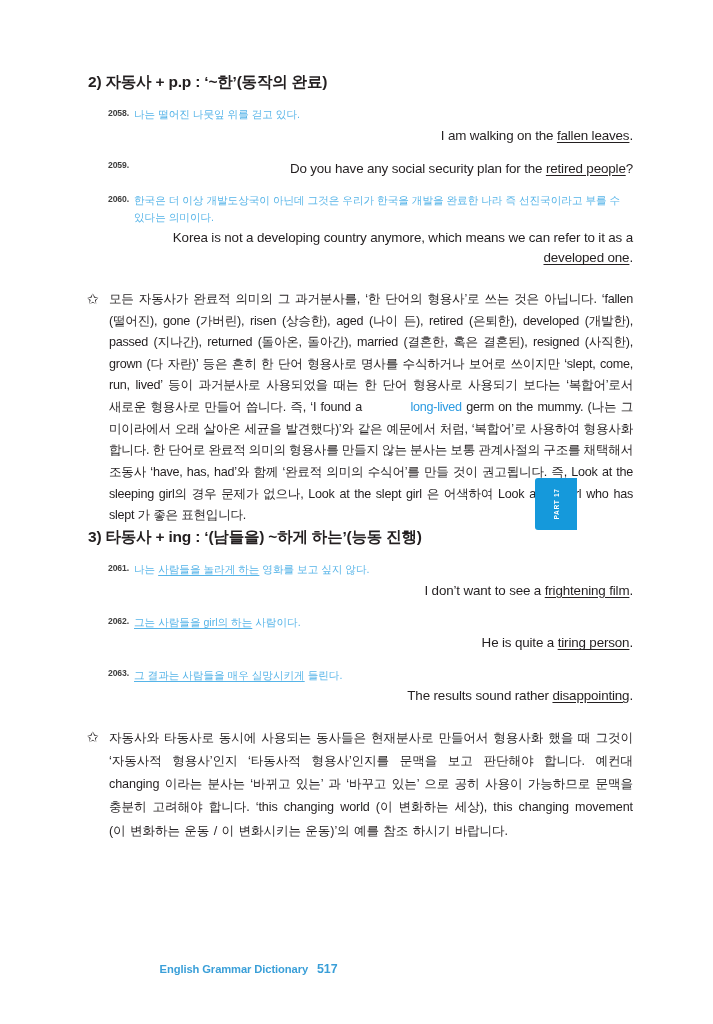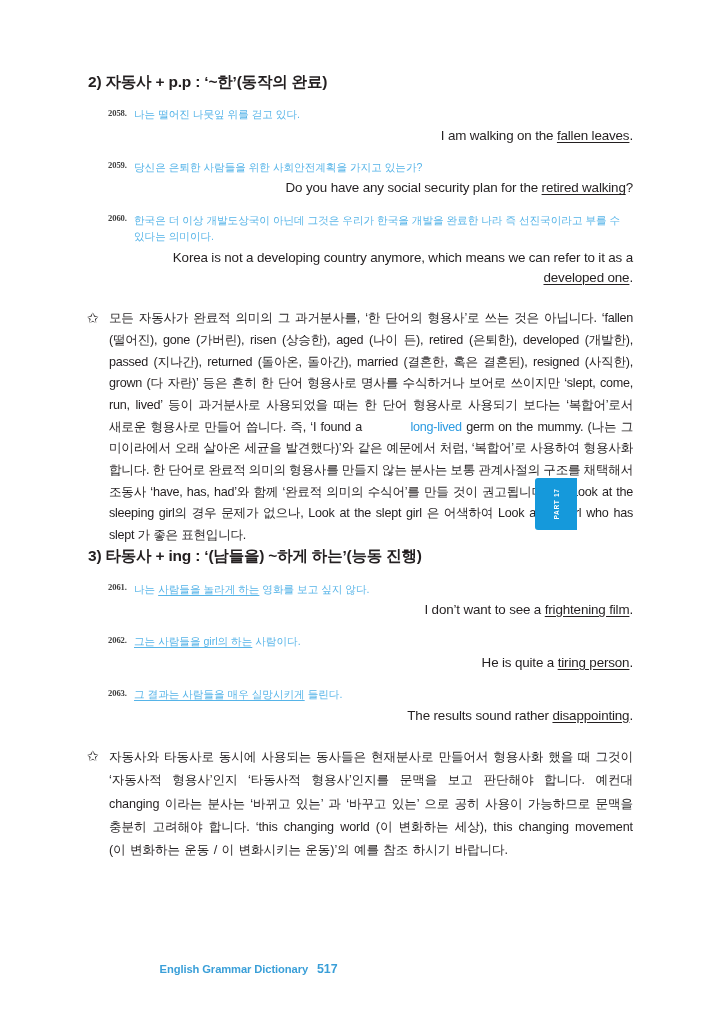--- a/index.html
+++ b/index.html
@@ -65,21 +65,20 @@
     margin-bottom: 3px;
   }
   .ex-num {
     position: absolute;
     left: 0;
     top: 0.5px;
     font-size: 8.6px;
     font-weight: bold;
     color: #3f3f3f;
     letter-spacing: -0.1px;
-    font-family: Liberation Serif, serif;
   }
   .ko-line u,
   .ko-line .u {
     text-decoration: underline;
     text-underline-offset: 1.5px;
   }
 
   .en-line {
     font-size: 13.4px;
     line-height: 1.52;
@@ -181,24 +180,24 @@
         <div class="ko-line">
           <span class="ex-num">2058.</span><span>나는 떨어진 나뭇잎 위를 걷고 있다.</span>
         </div>
         <div class="en-line">
           <span>I am walking on the </span><span class="u">fallen leaves</span><span>.</span>
         </div>
       </div>
 
       <div class="example">
         <div class="ko-line">
-          <span class="ex-num">2059.</span><span>당신은 은퇴한 사람들을 위한 사회안전계획을 가지고 있는가?</span>
-        </div>
-        <div class="en-line">
-          <span>Do you have any social security plan for the </span><span class="u">retired walking</span><span>?</span>
+          <span class="ex-num">2059.</span>
+        </div>
+        <div class="en-line">
+          <span>Do you have any social security plan for the </span><span class="u">retired people</span><span>?</span>
         </div>
       </div>
 
       <div class="example">
         <div class="ko-line">
           <span class="ex-num">2060.</span><span>한국은 더 이상 개발도상국이 아닌데 그것은 우리가 한국을 개발을 완료한 나라 즉 선진국이라고 부를 수 있다는 의미이다.</span>
         </div>
         <div class="en-line">
           <span>Korea is not a developing country anymore, which means we can refer to it as a </span><span class="u">developed one</span><span>.</span>
         </div>

